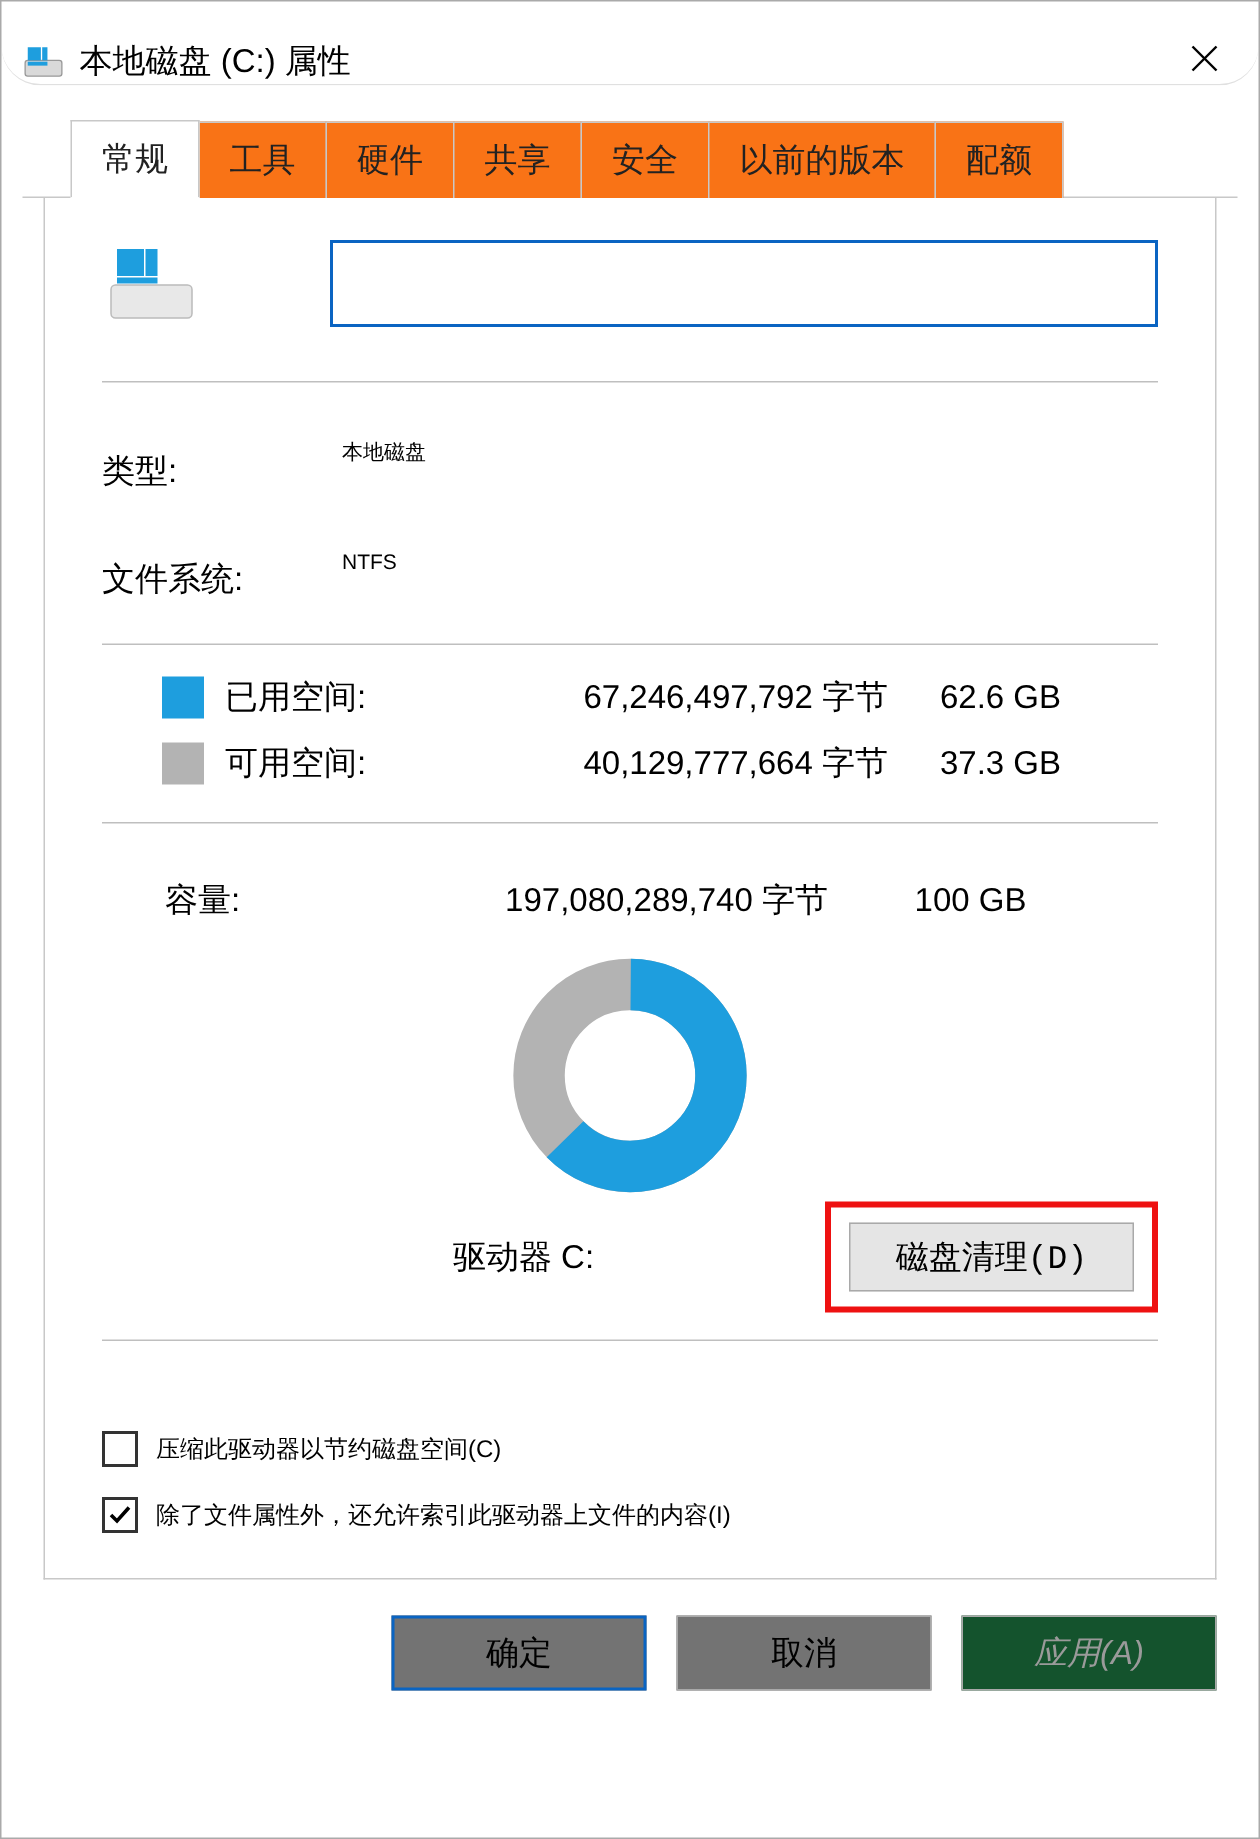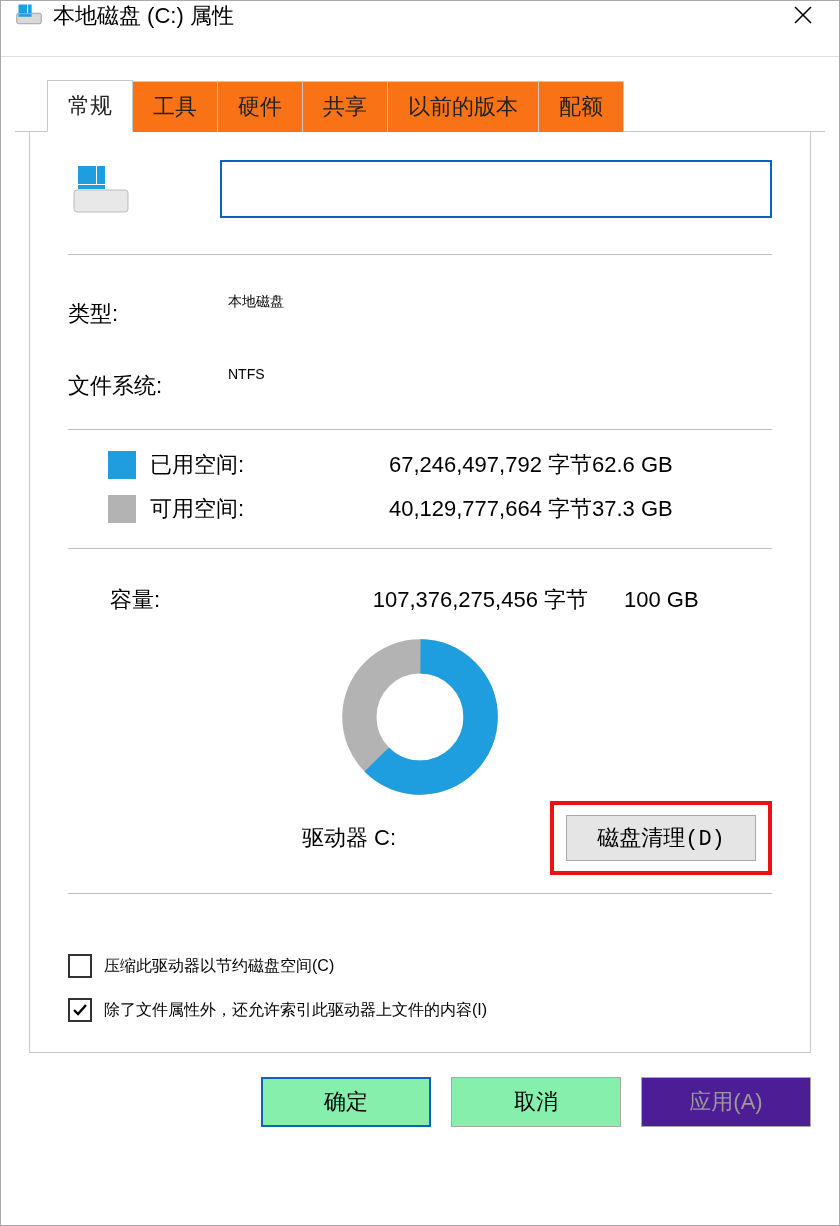--- a/index.html
+++ b/index.html
@@ -9,23 +9,24 @@
     color: #000;
     background: #fff;
     width: 840px;
     height: 1226px;
     overflow: hidden;
   }
   .window { width: 840px; height: 1226px; border: 1px solid #aaa; background: #fff; display: flex; flex-direction: column; }
   .titlebar {
     height: 56px;
     display: flex;
-    align-items: flex-start;
+    align-items: flex-end;
     padding: 0 14px;
     border-bottom: 1px solid #e0e0e0;
+    border-radius: 26px;
   }
   .titlebar .drive-icon { width: 28px; height: 28px; margin-right: 10px; }
   .titlebar .title { flex: 1; font-size: 22px; }
   .titlebar .close { width: 44px; text-align: center; font-size: 26px; cursor: pointer; }
   .tabs-wrap { padding: 22px 14px 0 14px; }
   .tabs {
     display: flex;
     border-bottom: 1px solid #c8c8c8;
     align-items: flex-end;
     padding-left: 32px;
@@ -69,22 +70,22 @@
   hr.sep { border: none; border-top: 1px solid #bfbfbf; margin: 10px 0 20px 0; }
   .kv-row { display: flex; align-items: center; margin-bottom: 18px; }
   .kv-label { width: 160px; font-size: 22px; margin-top: 24px; }
   .kv-value { font-size: 14px; }
   .space-row { display: flex; align-items: center; margin-bottom: 14px; font-size: 22px; padding-left: 40px; }
   .swatch { width: 28px; height: 28px; margin-right: 14px; }
   .swatch.used { background: #1e9ede; }
   .swatch.free { background: #b3b3b3; }
   .space-label { width: 142px; }
   .space-bytes { width: 300px; text-align: right; }
-  .space-gb { flex: 1; text-align: left; padding-right: 30px; }
-  .cap-row { display: flex; align-items: center; margin: 16px 0 18px 0; font-size: 22px; gap: 36px; }
+  .space-gb { flex: 1; text-align: center; padding-right: 30px; }
+  .cap-row { display: flex; align-items: center; margin: 16px 0 18px 0; font-size: 22px; }
   .cap-row .space-label { margin-left: 42px; width: 100px; }
   .cap-row .space-bytes { width: 342px; }
   .donut-wrap { display: flex; justify-content: center; margin-top: 4px; }
   .donut { width: 160px; height: 160px; }
   .driver-line { display: flex; align-items: center; margin-top: 4px; margin-bottom: 8px; }
   .driver-label { flex: 1; text-align: center; font-size: 22px; padding-left: 80px; }
   .cleanup-box {
     border: 4px solid #e11;
     padding: 10px 12px;
     margin-left: auto;
@@ -101,26 +102,26 @@
   .cbox { width: 24px; height: 24px; border: 2px solid #333; margin-right: 12px; display: inline-flex; align-items: center; justify-content: center; font-size: 18px; cursor: pointer; }
   .footer {
     display: flex;
     justify-content: flex-end;
     gap: 20px;
     padding: 24px 28px 24px 0;
   }
   .footer button {
     width: 170px; height: 50px;
     font-size: 22px;
-    background: #86efac;
+    background: #737373;
     border: 1px solid #a9a9a9;
     cursor: pointer;
   }
   .footer .ok { border: 2px solid #0a64c2; }
-  .footer .apply { color: #9a9a9a; background: #4c1d95; cursor: default; }
+  .footer .apply { color: #9a9a9a; background: #14532d; cursor: default; font-style: italic; }
 </style>
 </head>
 <body>
 
 <div class="window">
 
   <div class="titlebar">
     <span class="drive-icon">
       <svg viewBox="0 0 32 32">
           <rect x="2" y="14" width="28" height="12" rx="2" fill="#d9d9d9" stroke="#999"></rect>
@@ -137,20 +138,21 @@
         </svg>
     </div>
   </div>
 
   <div class="tabs-wrap">
     <div class="tabs">
       <div class="tab active">常规</div>
       <div class="tab">工具</div>
       <div class="tab">硬件</div>
       <div class="tab">共享</div>
+      <div class="tab">安全</div>
       <div class="tab">以前的版本</div>
       <div class="tab">配额</div>
     </div>
 
     <div class="content">
 
       <div class="row-icon-name">
         <span class="drive-large-icon">
           <svg viewBox="0 0 58 58">
               <rect x="2" y="30" width="54" height="22" rx="3" fill="#e8e8e8" stroke="#bbb"></rect>
@@ -185,21 +187,21 @@
         <span class="swatch free"></span>
         <div class="space-label">可用空间:</div>
         <div class="space-bytes">40,129,777,664 字节</div>
         <div class="space-gb">37.3 GB</div>
       </div>
 
       <hr class="sep">
 
       <div class="cap-row">
         <div class="space-label">容量:</div>
-        <div class="space-bytes">107,376,275,456 字节</div>
+        <div class="space-bytes">197,080,289,740 字节</div>
         <div class="space-gb">100 GB</div>
       </div>
 
       <div class="donut-wrap">
         <svg class="donut" viewBox="0 0 42 42">
           <circle cx="21" cy="21" r="15.915" fill="none" stroke="#b3b3b3" stroke-width="9"></circle>
           <circle cx="21" cy="21" r="15.915" fill="none" stroke="#1e9ede" stroke-width="9" stroke-dasharray="62.6 37.4" stroke-dashoffset="25"></circle>
         </svg>
       </div>
 

